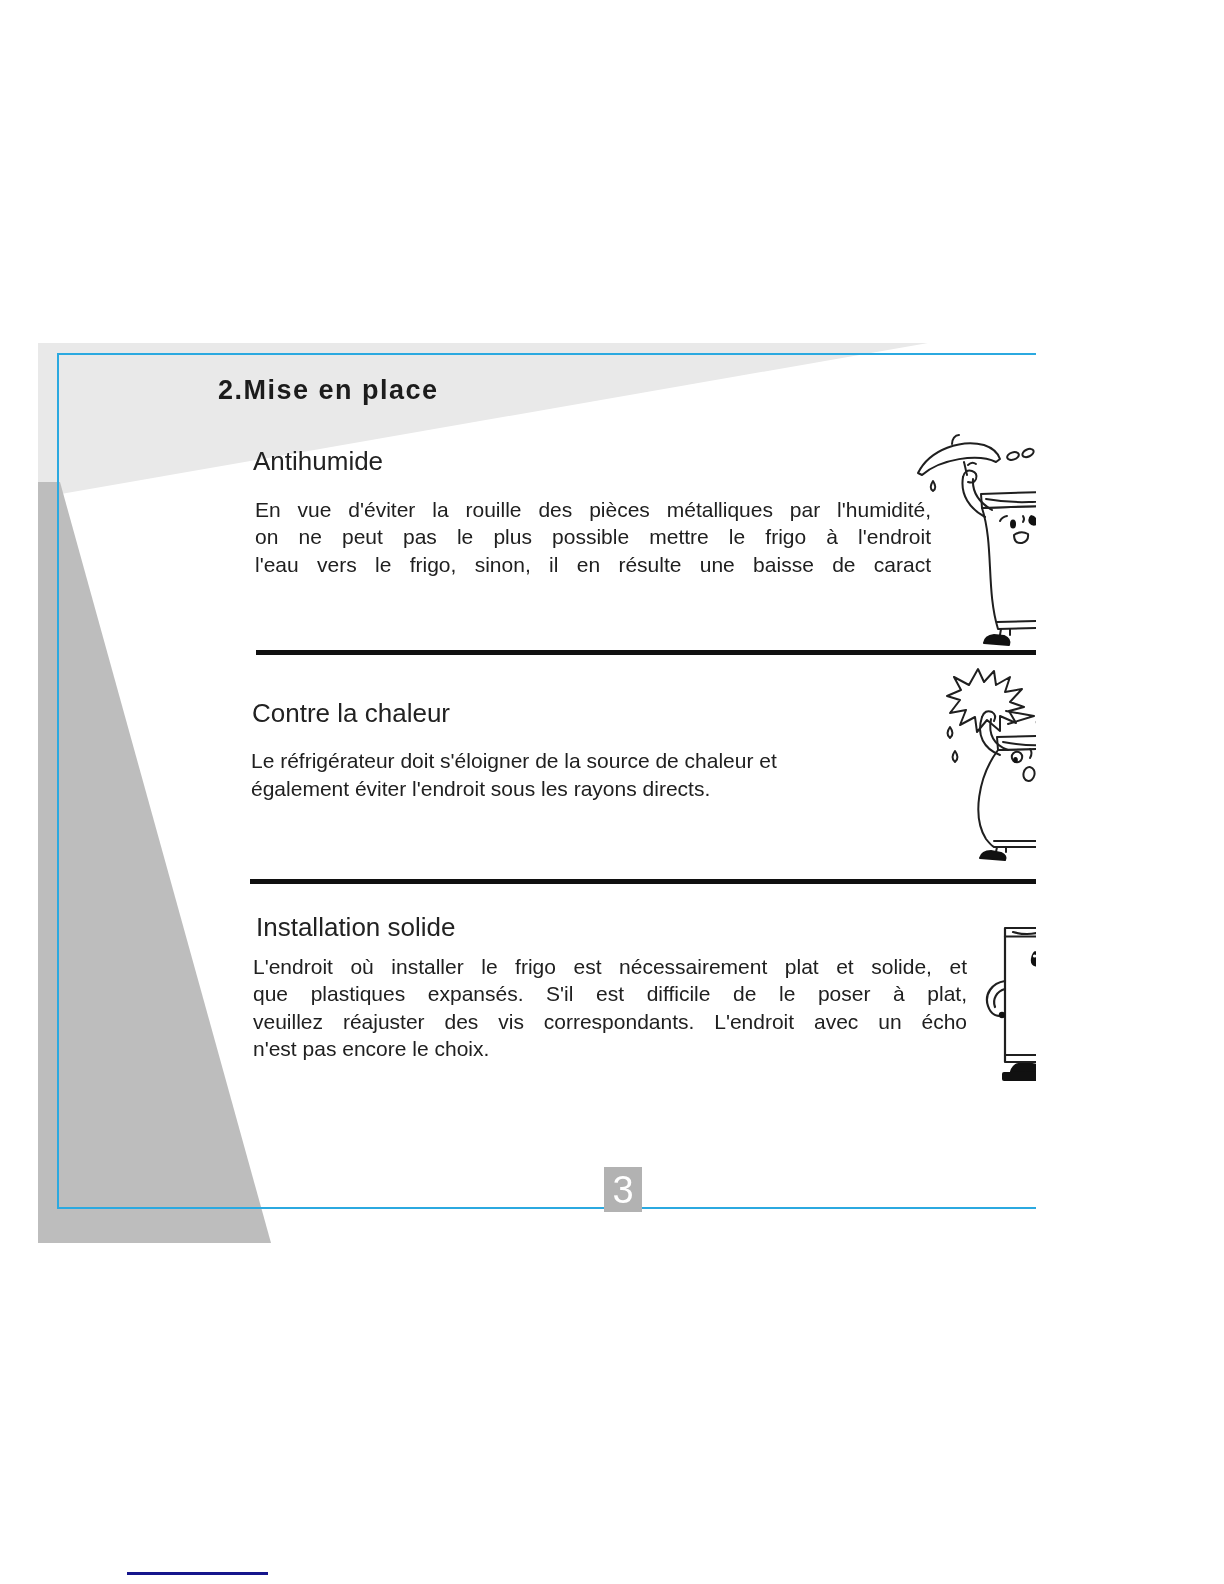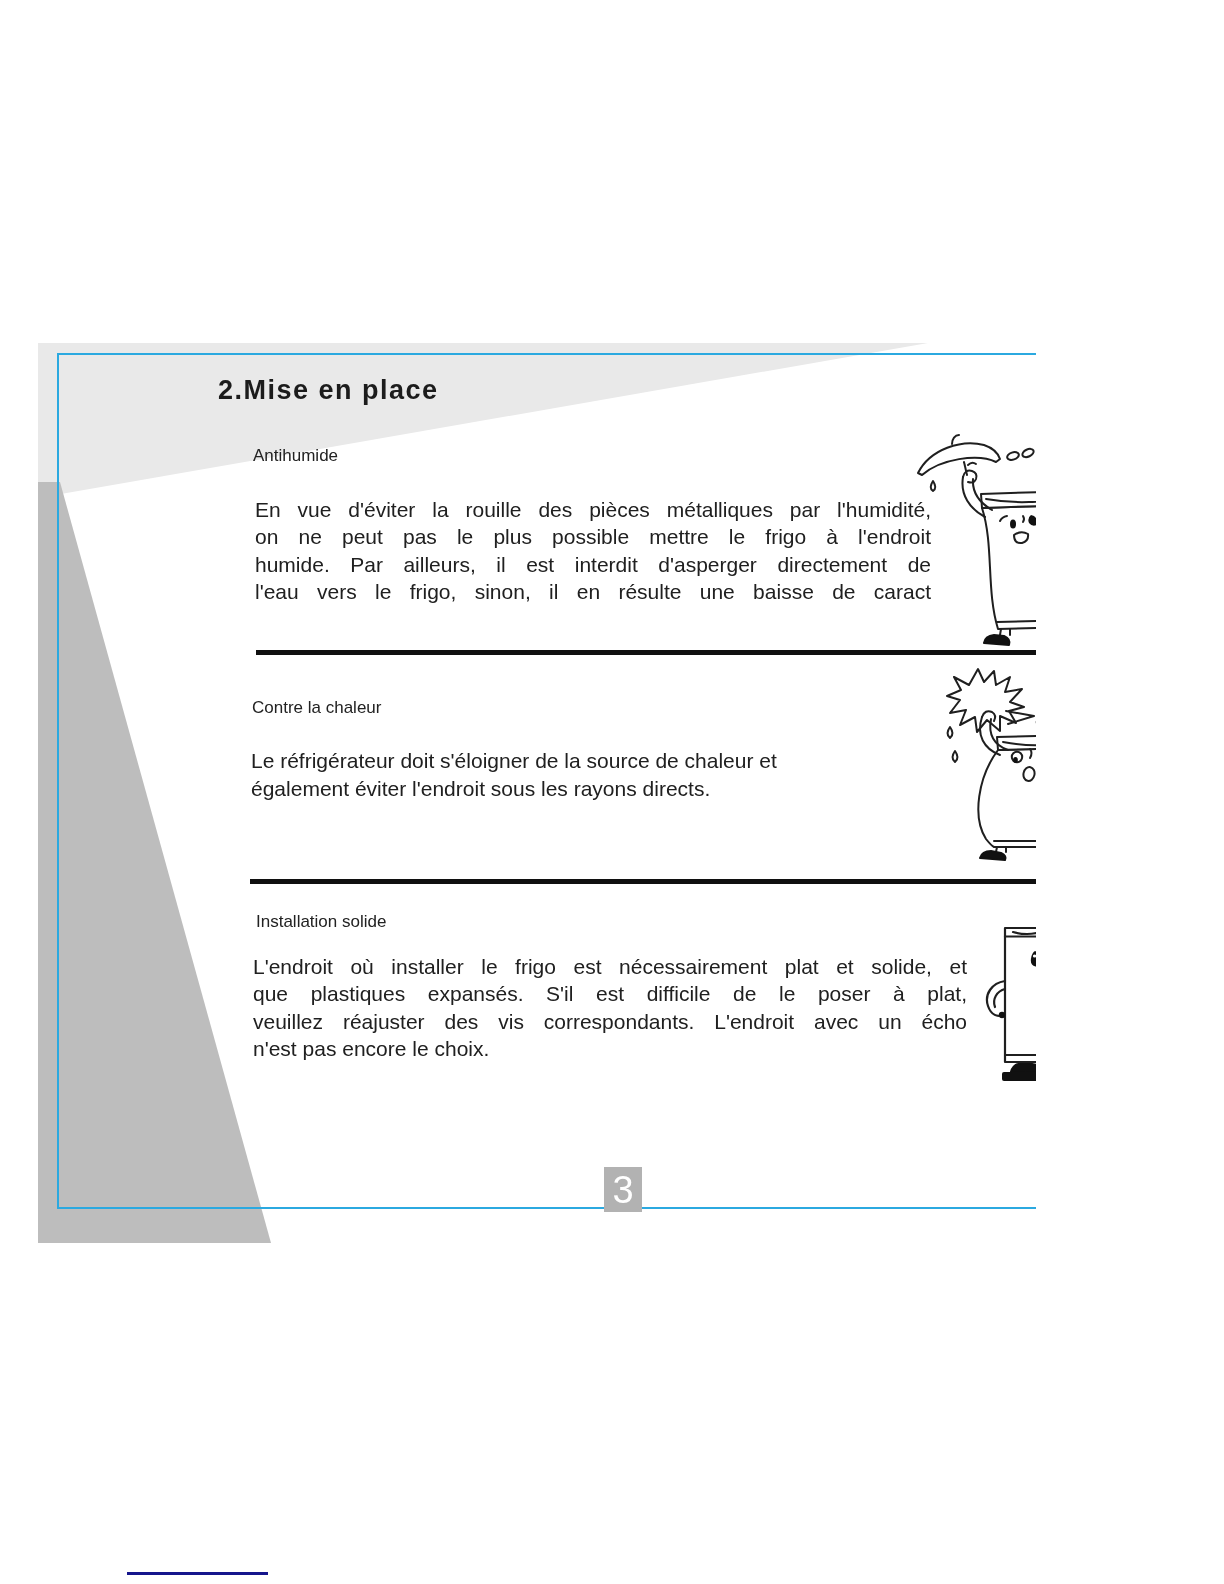--- a/index.html
+++ b/index.html
@@ -21,21 +21,21 @@
     box-sizing:border-box;
     z-index:2;
     background:transparent;
   }
   .doc-title{
     left:218px;top:375px;
     font-size:27px;font-weight:700;letter-spacing:1.5px;
     color:#1c1c1c;z-index:3;white-space:nowrap;
   }
   .sec-heading{
-    font-size:17px;color:#222;z-index:3;white-space:nowrap;
+    font-size:26px;color:#222;z-index:3;white-space:nowrap;
   }
   .para{
     font-size:21px;color:#202020;z-index:3;
   }
   .para .ln{height:27.4px;line-height:27.4px;white-space:nowrap;}
   .para .ln.j{white-space:normal;text-align:justify;text-align-last:justify;}
   .divider{height:5px;background:#101010;z-index:3;}
   .illus{z-index:3;}
   .illus svg{display:block;}
   .pagenum{
@@ -61,21 +61,20 @@
   </svg>
 
   <div class="abs page-frame"></div>
 
   <div class="abs doc-title">2.Mise en place</div>
 
   <div class="abs sec-heading" style="left:253px;top:446px;">Antihumide</div>
   <div class="abs para" style="left:255px;top:496px;width:676px;">
     <div class="ln j">En vue d'éviter la rouille des pièces métalliques par l'humidité,</div>
     <div class="ln j">on ne peut pas le plus possible mettre le frigo à l'endroit</div>
-    <div class="ln j">humide. Par ailleurs, il est interdit d'asperger directement de</div>
     <div class="ln j">l'eau vers le frigo, sinon, il en résulte une baisse de caract</div>
   </div>
 
   <div class="abs illus" style="left:900px;top:415px;">
     <svg width="280" height="240" viewBox="0 0 280 240" fill="none" stroke="#1f1f1f" stroke-width="2" stroke-linecap="round" stroke-linejoin="round">
 
       <path d="M18,58 C30,34 62,24 84,30 C93,33 98,38 100,44 L96,47 C78,38 40,44 22,60 Z" fill="#ffffff"></path>
       <path d="M52,29 C52,24 55,20 59,20"></path>
       <path d="M64,47 L67,60"></path>
 

